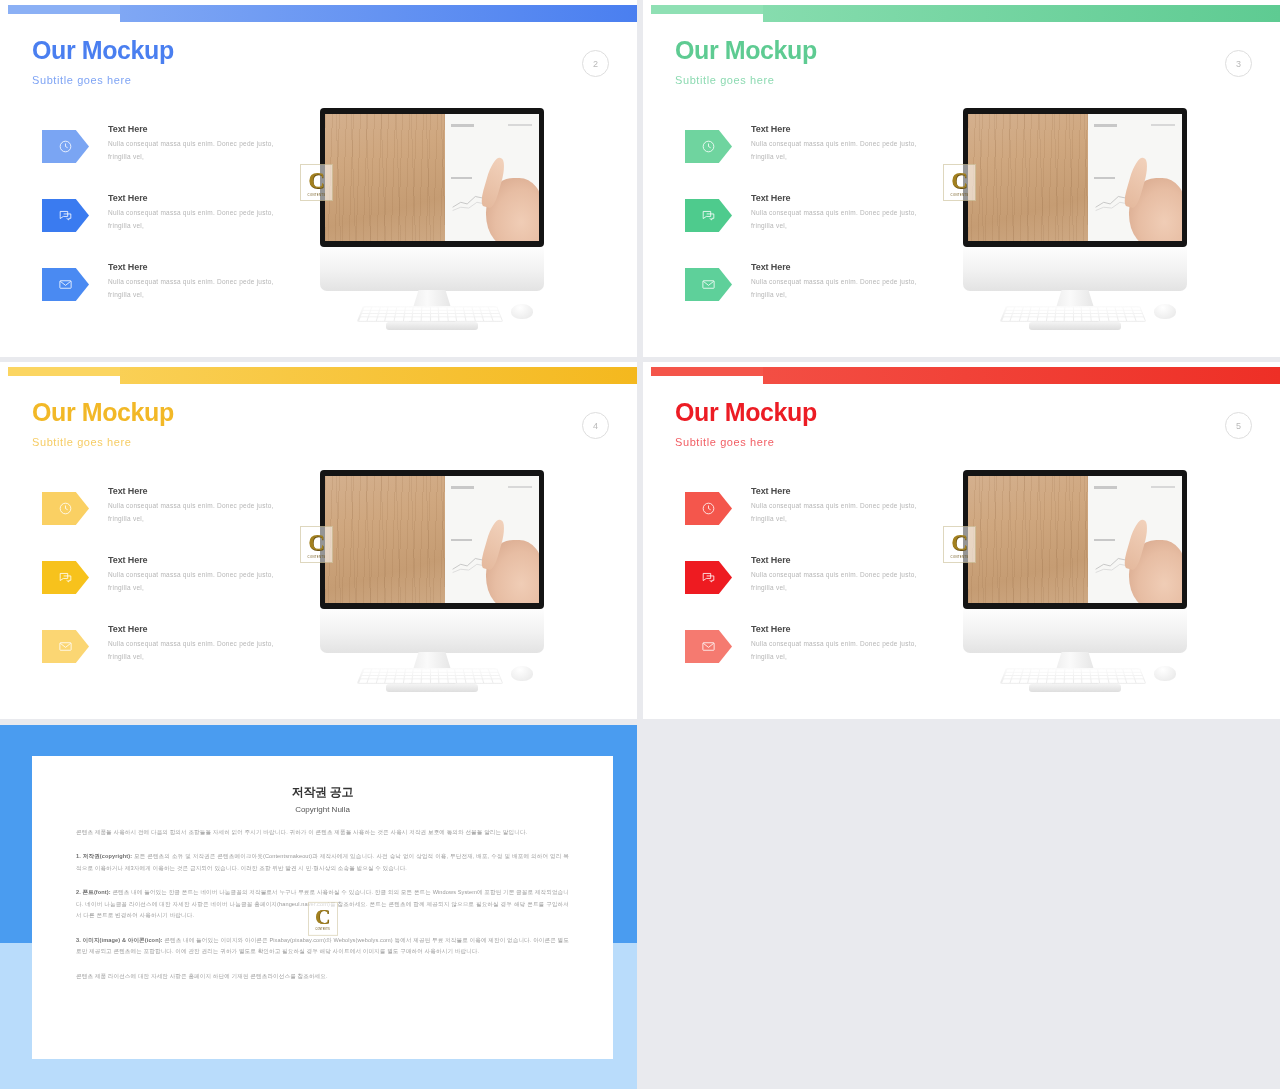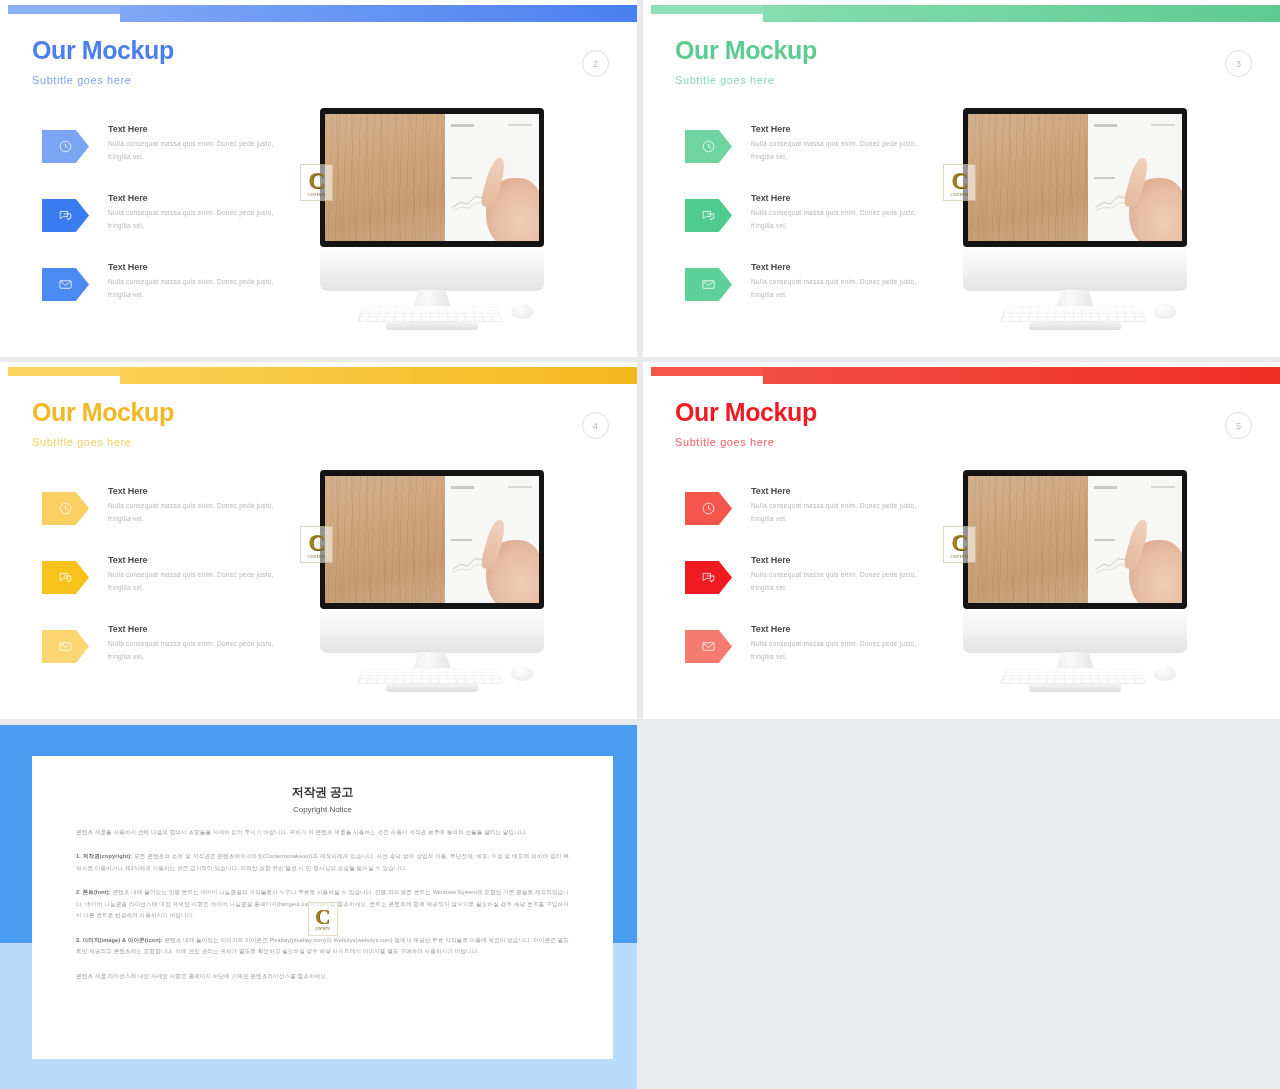--- a/index.html
+++ b/index.html
@@ -1018,21 +1018,21 @@
       </div>
     </div>
   </div>
     </div>
 
   <div class="cpanel">
     <div class="frame-top" style="background: rgb(74, 156, 240);"></div>
     <div class="frame-bot" style="background: rgb(185, 220, 251);"></div>
     <div class="doc">
       <h1>저작권 공고</h1>
-      <h2>Copyright Notice</h2>
+      <h2>Copyright Nulla</h2>
       <p>콘텐츠 제품을 사용하시 전에 다음의 합의서 조항들을 자세히 읽어 주시기 바랍니다. 귀하가 이 콘텐츠 제품을 사용하는 것은 사용시 저작권 보호에 동의와 선물을 알리는 말입니다.</p>
       <p><b>1. 저작권(copyright):</b><span> 모든 콘텐츠의 소유 및 저작권은 콘텐츠메이크아웃(Contentsmakeout)과 제작사에게 있습니다. 사전 승낙 없이 상업적 이용, 무단전재, 배포, 수정 및 배포에 의하여 영리 목적으로 이용하거나 제3자에게 이용하는 것은 금지되어 있습니다. 이러한 조항 위반 발견 시 민·형사상의 소송을 받으실 수 있습니다.</span></p>
       <p><b>2. 폰트(font):</b><span> 콘텐츠 내에 들어있는 한글 폰트는 네이버 나눔글꼴의 저작물로서 누구나 무료로 사용하실 수 있습니다. 한글 외의 모든 폰트는 Windows System에 포함된 기본 글꼴로 제작되었습니다. 네이버 나눔글꼴 라이선스에 대한 자세한 사항은 네이버 나눔글꼴 홈페이지(hangeul.naver.com)를 참조하세요. 폰트는 콘텐츠에 함께 제공되지 않으므로 필요하실 경우 해당 폰트를 구입하셔서 다른 폰트로 변경하여 사용하시기 바랍니다.</span></p>
       <p><b>3. 이미지(image) &amp; 아이콘(icon):</b><span> 콘텐츠 내에 들어있는 이미지와 아이콘은 Pixabay(pixabay.com)와 Webolys(webolys.com) 등에서 제공된 무료 저작물로 이용에 제한이 없습니다. 아이콘은 별도로만 제공되고 콘텐츠에는 포함합니다. 이에 관한 권리는 귀하가 별도로 확인하고 필요하실 경우 해당 사이트에서 이미지를 별도 구매하여 사용하시기 바랍니다.</span></p>
       <p>콘텐츠 제품 라이선스에 대한 자세한 사항은 홈페이지 하단에 기재된 콘텐츠라이선스를 참조하세요.</p>
       <div class="doc-mark">
         <div class="wc">C</div>
         <div class="wt">CONTENTS</div>
       </div>
     </div>

